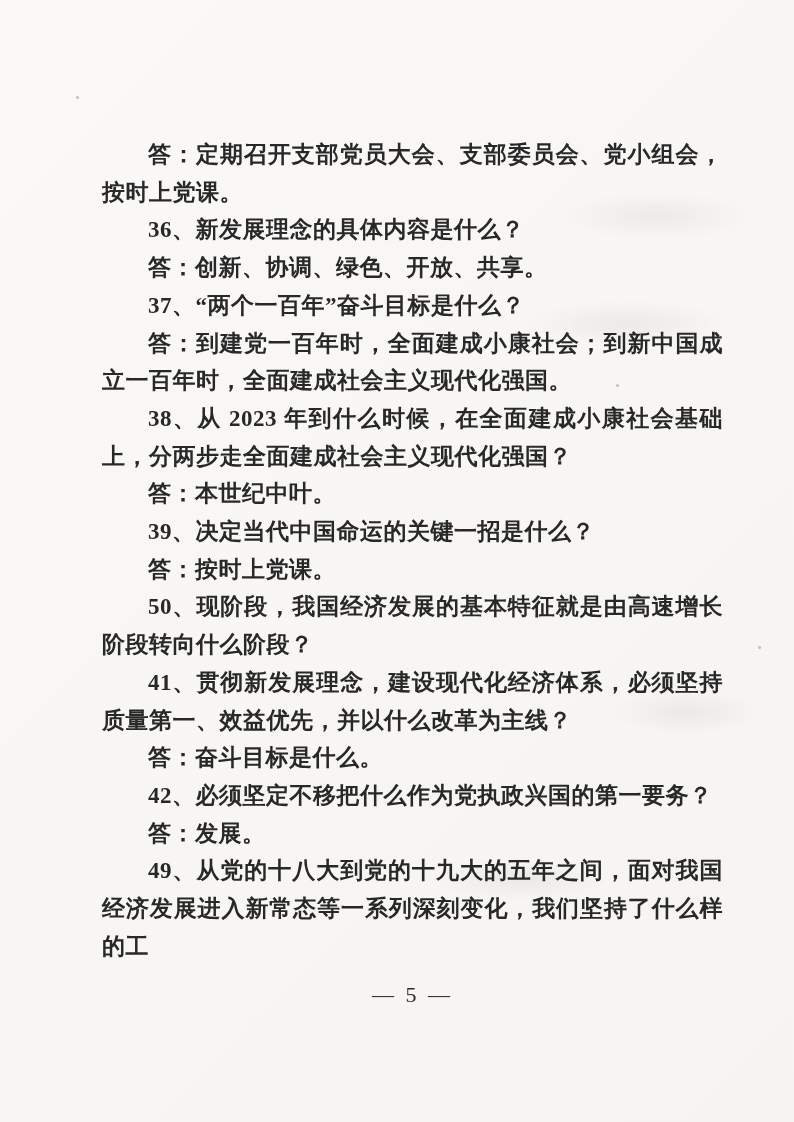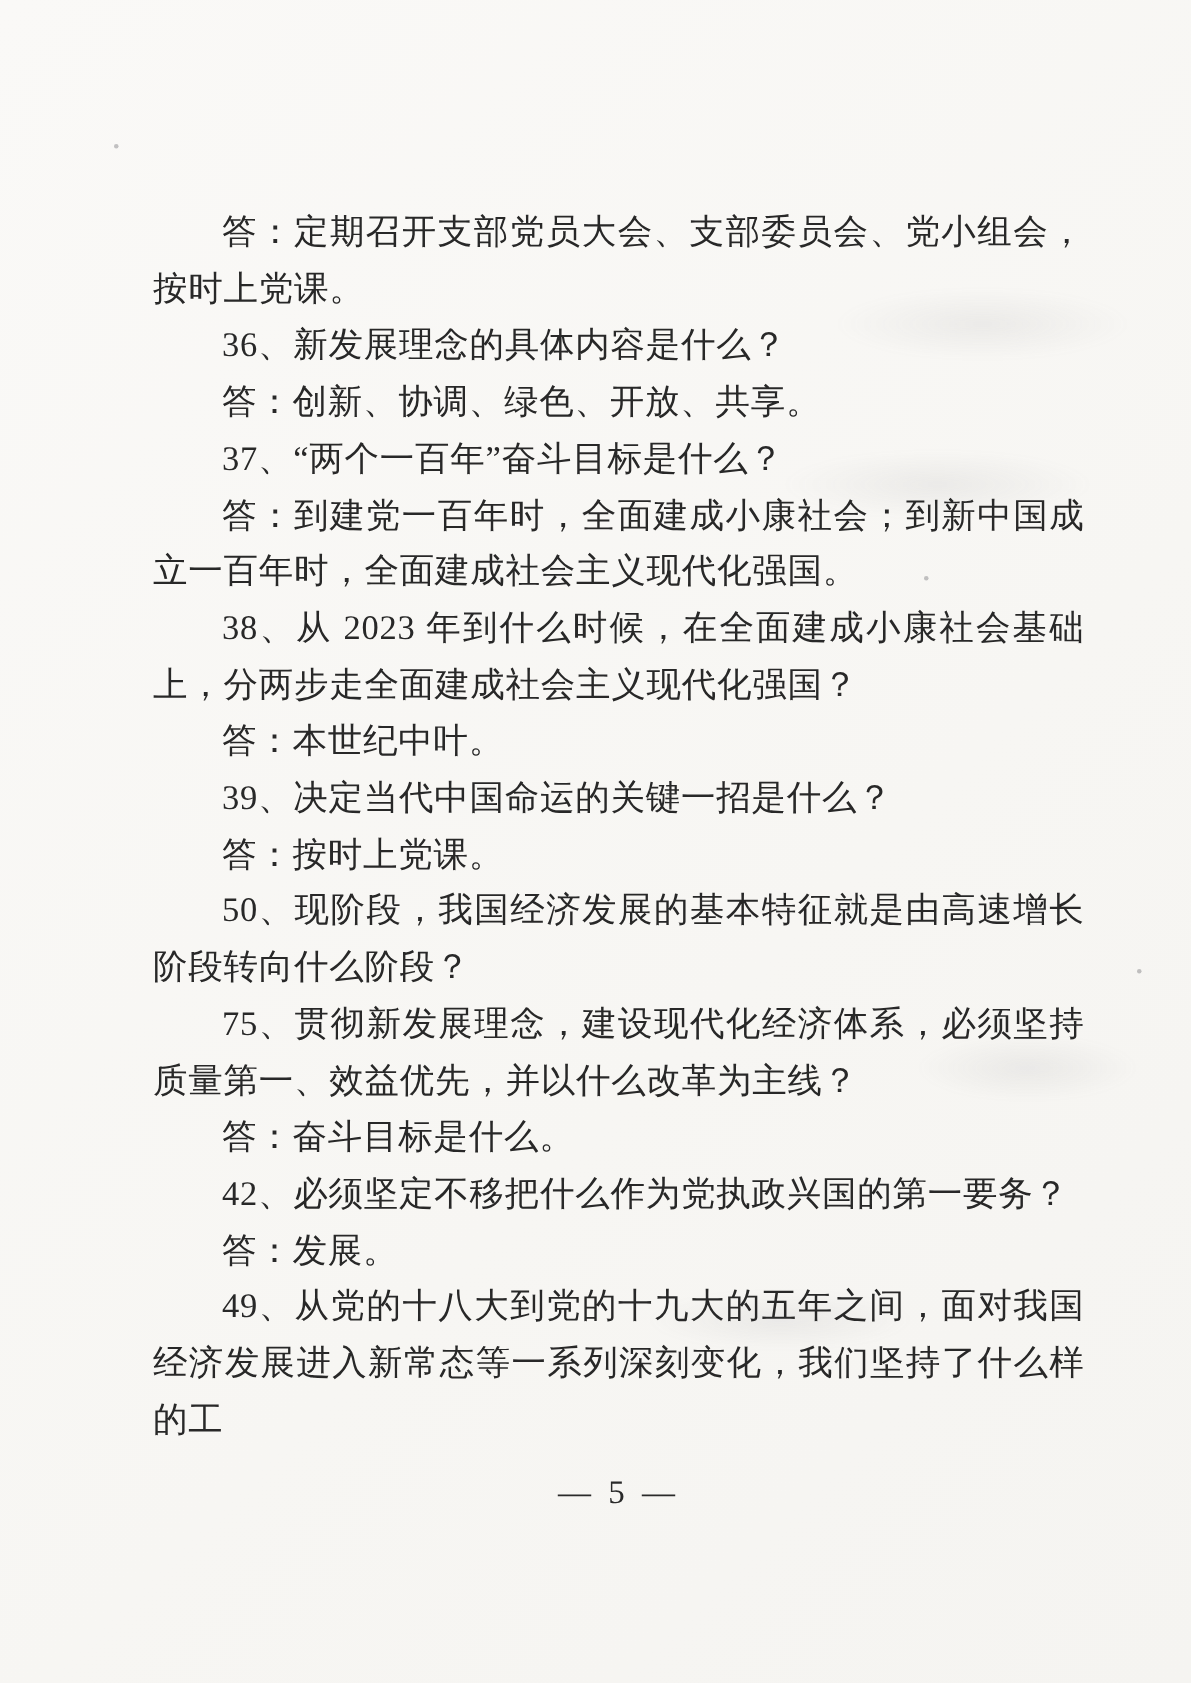--- a/index.html
+++ b/index.html
@@ -27,20 +27,21 @@
     width: 621px;
     font-size: 23px;
     line-height: 37.7px;
     text-align: justify;
     letter-spacing: 0.5px;
   }
   .content p {
     margin: 0;
     padding: 0;
     text-indent: 2em;
+    font-weight: bold;
   }
   .footer {
     position: absolute;
     left: 102px;
     top: 982px;
     width: 621px;
     text-align: center;
     font-size: 22px;
     letter-spacing: 3px;
     color: #2a2a2a;
@@ -83,21 +84,21 @@
     <p>答：定期召开支部党员大会、支部委员会、党小组会，按时上党课。</p>
     <p>36、新发展理念的具体内容是什么？</p>
     <p>答：创新、协调、绿色、开放、共享。</p>
     <p>37、“两个一百年”奋斗目标是什么？</p>
     <p>答：到建党一百年时，全面建成小康社会；到新中国成立一百年时，全面建成社会主义现代化强国。</p>
     <p>38、从 2023 年到什么时候，在全面建成小康社会基础上，分两步走全面建成社会主义现代化强国？</p>
     <p>答：本世纪中叶。</p>
     <p>39、决定当代中国命运的关键一招是什么？</p>
     <p>答：按时上党课。</p>
     <p>50、现阶段，我国经济发展的基本特征就是由高速增长阶段转向什么阶段？</p>
-    <p>75、贯彻新发展理念，建设现代化经济体系，必须坚持质量第一、效益优先，并以什么改革为主线？</p>
+    <p>41、贯彻新发展理念，建设现代化经济体系，必须坚持质量第一、效益优先，并以什么改革为主线？</p>
     <p>答：奋斗目标是什么。</p>
     <p>42、必须坚定不移把什么作为党执政兴国的第一要务？</p>
     <p>答：发展。</p>
     <p>49、从党的十八大到党的十九大的五年之间，面对我国经济发展进入新常态等一系列深刻变化，我们坚持了什么样的工</p>
   </div>
 
   <div class="footer">
     <span>— 5 —</span>
   </div>
 

